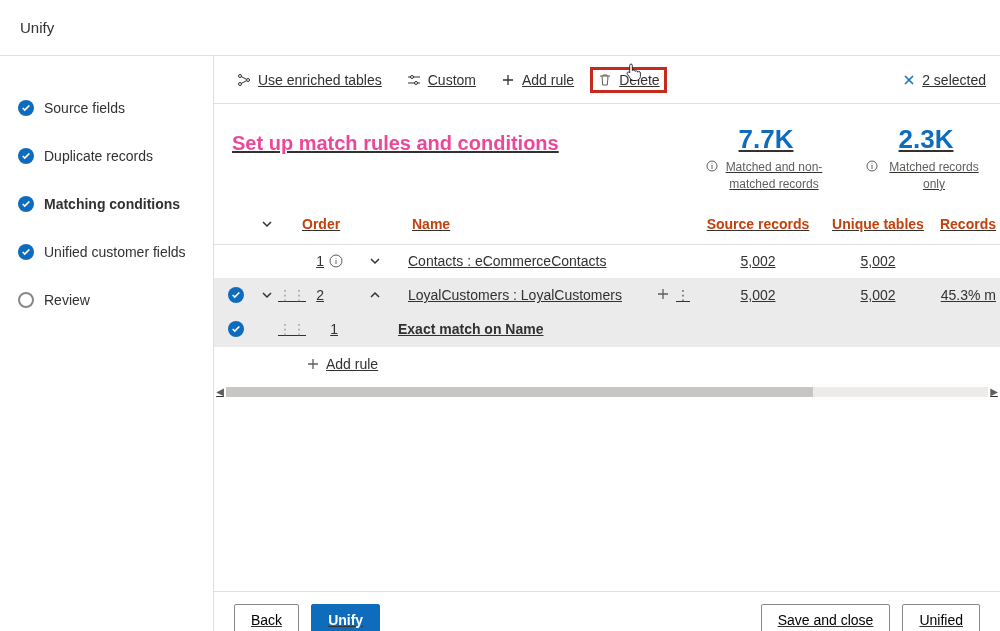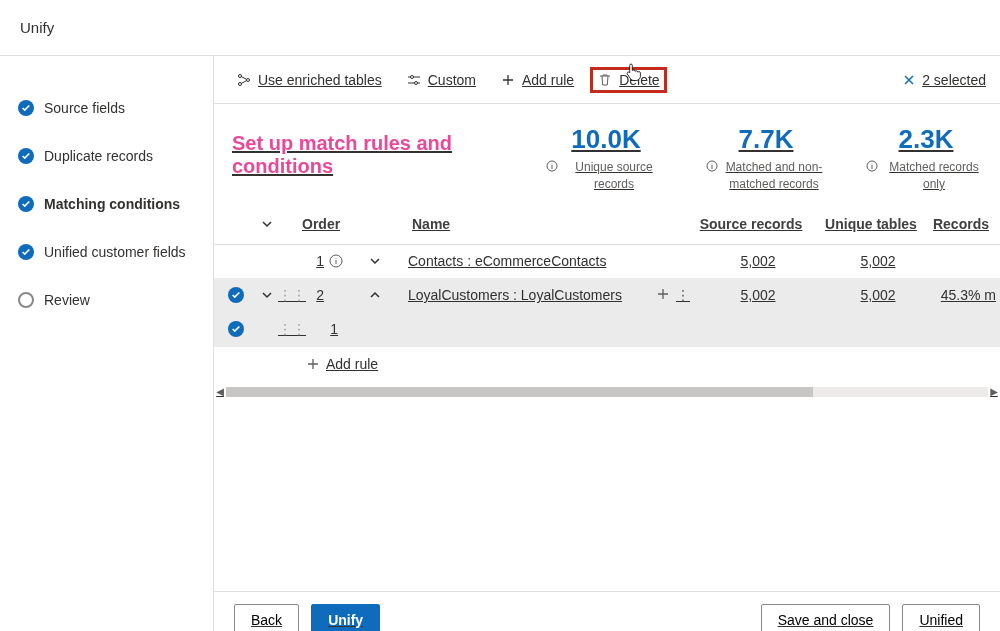--- a/index.html
+++ b/index.html
@@ -34,21 +34,21 @@
   .heading-row { display: flex; align-items: flex-start; padding: 20px 10px 0 18px; }
   .page-heading { font-size: 20px; font-weight: 600; color: #ec4899; margin: 8px 0 0 0; flex: 1; }
 
   .stats { display: flex; gap: 40px; padding-right: 4px; }
   .stat { text-align: center; }
   .stat-val { color: #0f6cbd; font-size: 26px; font-weight: 600; }
   .stat-lab { display: flex; align-items: flex-start; justify-content: center; gap: 4px; color: #605e5c; font-size: 12px; line-height: 1.4; margin-top: 4px; max-width: 120px; }
   .stat-lab svg { width: 12px; height: 12px; margin-top: 1px; flex-shrink: 0; }
 
   .table-wrap { margin-top: 12px; }
-  .thead { display: flex; align-items: center; height: 40px; border-bottom: 1px solid #e1dfdd; padding: 0 7px 0 6px; font-weight: 600; color: #404040; }
+  .thead { display: flex; align-items: center; height: 40px; border-bottom: 1px solid #e1dfdd; padding: 0 0 0 6px; font-weight: 600; color: #c2410c; }
   .col-check { width: 32px; display: flex; justify-content: center; }
   .col-chev  { width: 30px; display: flex; justify-content: center; align-items: center; }
   .col-drag  { width: 20px; display: flex; justify-content: center; color: #a19f9d; }
   .col-idx   { width: 22px; text-align: right; }
   .col-info  { width: 24px; display: flex; justify-content: center; }
   .col-chev2 { width: 54px; display: flex; justify-content: center; align-items: center; }
   .col-name  { flex: 1; padding-left: 6px; }
   .col-src   { width: 120px; text-align: center; }
   .col-uniq  { width: 120px; text-align: center; }
   .col-rec   { width: 62px; text-align: right; padding-right: 4px; white-space: nowrap; }
@@ -165,30 +165,20 @@
       </div>
     </div>
 
     <svg class="cursor-hand" width="18" height="20" viewBox="0 0 18 20">
       <path d="M6 2c.8 0 1.3.6 1.3 1.3v5.2c.4-.3.9-.5 1.4-.5.8 0 1.3.6 1.3 1.3.4-.3.9-.5 1.4-.5.8 0 1.3.6 1.3 1.3.4-.3.9-.5 1.4-.5.8 0 1.3.6 1.3 1.3v3.4c0 2.3-1.9 4.2-4.2 4.2H9c-1.4 0-2.7-.7-3.5-1.8L2.3 12c-.4-.6-.3-1.4.3-1.8.6-.4 1.4-.3 1.8.3l.3.4V3.3C4.7 2.6 5.2 2 6 2z" fill="#fff" stroke="#000" stroke-width="0.8"></path>
     </svg>
 
     <div class="heading-row">
       <h1 class="page-heading">Set up match rules and conditions</h1>
       <div class="stats">
-        <div class="stat">
-          <div class="stat-val">10.0K</div>
-          <div class="stat-lab">
-              <svg viewBox="0 0 12 12">
-                <circle cx="6" cy="6" r="5" fill="none" stroke="#605e5c"></circle>
-                <path d="M6 5v4M6 3v.5" stroke="#605e5c"></path>
-              </svg>
-              <span>Unique source records</span>
-            </div>
-        </div>
         <div class="stat">
           <div class="stat-val">7.7K</div>
           <div class="stat-lab">
               <svg viewBox="0 0 12 12">
                 <circle cx="6" cy="6" r="5" fill="none" stroke="#605e5c"></circle>
                 <path d="M6 5v4M6 3v.5" stroke="#605e5c"></path>
               </svg>
               <span>Matched and non-matched records</span>
             </div>
         </div>
@@ -286,20 +276,21 @@
               </svg>
             </span>
           </div>
         <div class="col-chev"></div>
         <div class="col-drag">⋮⋮</div>
         <div class="indent-line">
             <span class="l"></span>
           </div>
         <div class="col-idx" style="width:16px;">1</div>
         <div class="col-chev2"></div>
+        <div class="col-name">Exact match on Name</div>
         <div class="col-act"></div>
         <div class="col-src"></div>
         <div class="col-uniq"></div>
         <div class="col-rec"></div>
       </div>
 
       <div class="add-rule-row">
         <svg viewBox="0 0 14 14" width="14" height="14">
             <path d="M7 2v10M2 7h10" stroke="#605e5c" stroke-width="1.3"></path>
           </svg>

